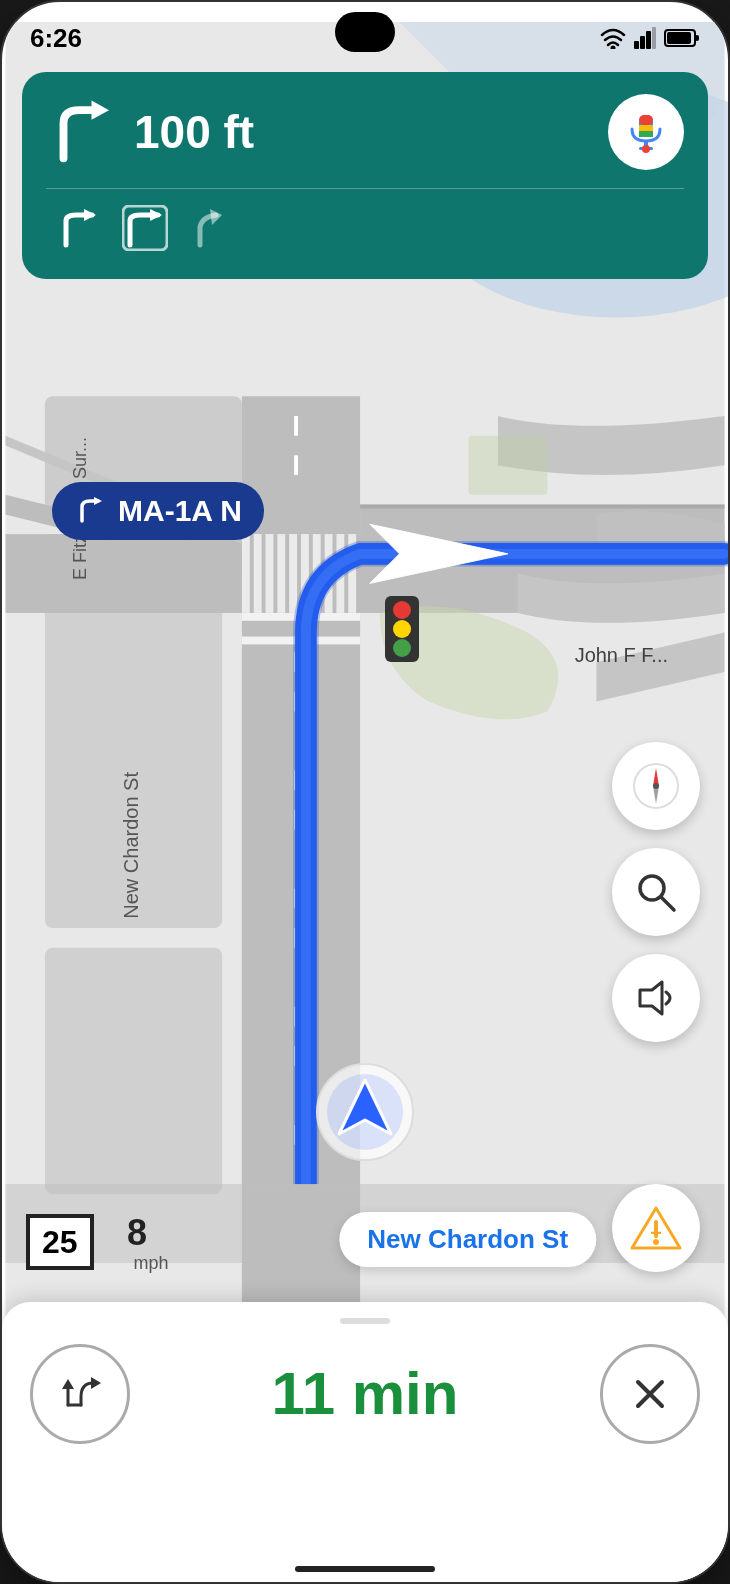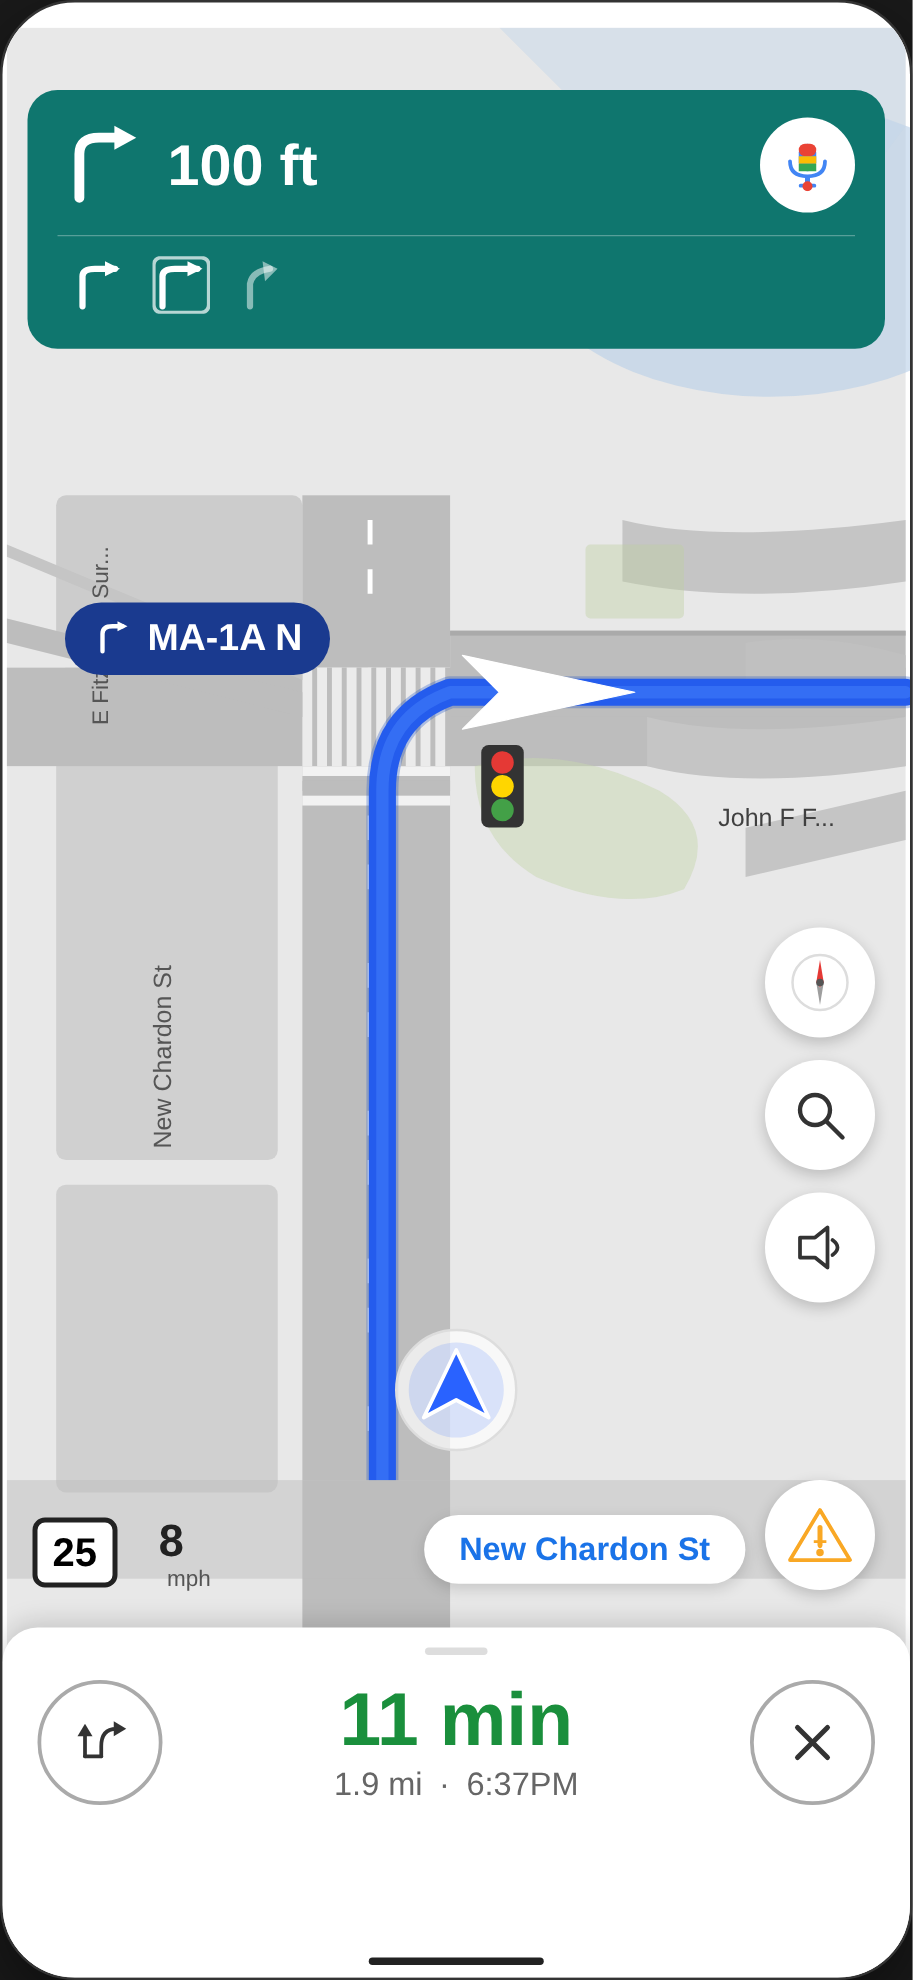--- a/index.html
+++ b/index.html
@@ -226,21 +226,21 @@
       left: 24px;
       display: flex;
       align-items: center;
       gap: 12px;
       z-index: 30;
     }
 
     .speed-limit-box {
       background: #fff;
       border: 4px solid #222;
-      border-radius: 10px;
+      border-radius: 0;
       padding: 8px 12px;
       text-align: center;
     }
 
     .speed-limit-number {
       font-size: 32px;
       font-weight: 700;
       color: #000;
       line-height: 1;
     }
@@ -510,20 +510,46 @@
         <circle cx="50" cy="50" r="38" fill="rgba(41, 98, 255, 0.15)"></circle>
         <polygon points="50,18 76,72 50,58 24,72" fill="#2962ff" stroke="white" stroke-width="3" stroke-linejoin="round"></polygon>
       </svg>
     </div>
 
     <div class="street-label-vertical street-label-chardon">New Chardon St</div>
     <div class="street-label-vertical street-label-fitzgerald">E Fitzgerald Sur...</div>
     <div class="street-label-john">John F F...</div>
   </div>
 
+  <div class="status-bar">
+    <span class="status-time">6:26</span>
+    <div class="status-notch"></div>
+    <div class="status-icons">
+
+      <svg width="26" height="22" viewBox="0 0 26 22">
+        <path d="M2,8 Q13,-2 24,8" stroke="#000" stroke-width="2.5" fill="none" stroke-linecap="round"></path>
+        <path d="M5,13 Q13,6 21,13" stroke="#000" stroke-width="2.5" fill="none" stroke-linecap="round"></path>
+        <path d="M8,18 Q13,13 18,18" stroke="#000" stroke-width="2.5" fill="none" stroke-linecap="round"></path>
+        <circle cx="13" cy="21" r="2.5" fill="#000"></circle>
+      </svg>
+
+      <svg width="22" height="22" viewBox="0 0 22 22">
+        <rect x="0" y="14" width="5" height="8" fill="#000" rx="1"></rect>
+        <rect x="6" y="9" width="5" height="13" fill="#000" rx="1"></rect>
+        <rect x="12" y="4" width="5" height="18" fill="#000" rx="1"></rect>
+        <rect x="18" y="0" width="4" height="22" fill="#000" rx="1" opacity="0.3"></rect>
+      </svg>
+
+      <svg width="36" height="20" viewBox="0 0 36 20">
+        <rect x="1" y="2" width="30" height="16" rx="3" stroke="#000" stroke-width="2" fill="none"></rect>
+        <rect x="3" y="4" width="24" height="12" rx="2" fill="#000"></rect>
+        <rect x="31" y="7" width="4" height="6" rx="2" fill="#000"></rect>
+      </svg>
+    </div>
+  </div>
 
   <div class="nav-banner">
     <div class="nav-banner-top">
       <div class="nav-banner-left">
 
         <svg class="turn-arrow-large" viewBox="0 0 80 80">
           <path d="M20,70 L20,30 Q20,15 38,15 L60,15" stroke="white" stroke-width="9" fill="none" stroke-linecap="round"></path>
           <polygon points="52,4 72,15 52,26" fill="white"></polygon>
         </svg>
         <div class="nav-info">
@@ -635,25 +661,20 @@
 
           <path d="M28,38 L28,30 Q28,16 40,16" stroke="#333" stroke-width="3" fill="none" stroke-linecap="round"></path>
           <polygon points="38,10 48,16 38,22" fill="#333"></polygon>
 
           <path d="M15,38 Q22,38 28,38" stroke="#333" stroke-width="3" fill="none" stroke-linecap="round"></path>
         </svg>
       </div>
 
       <div class="trip-info">
         <div class="trip-time">11 min</div>
-        <div class="trip-details">
-          <span>1.9 mi</span>
-          <span class="trip-dot">·</span>
-          <span>6:37PM</span>
-        </div>
       </div>
 
       <div class="close-button">
         <svg width="44" height="44" viewBox="0 0 44 44">
           <line x1="10" y1="10" x2="34" y2="34" stroke="#333" stroke-width="4" stroke-linecap="round"></line>
           <line x1="34" y1="10" x2="10" y2="34" stroke="#333" stroke-width="4" stroke-linecap="round"></line>
         </svg>
       </div>
     </div>
   </div>

